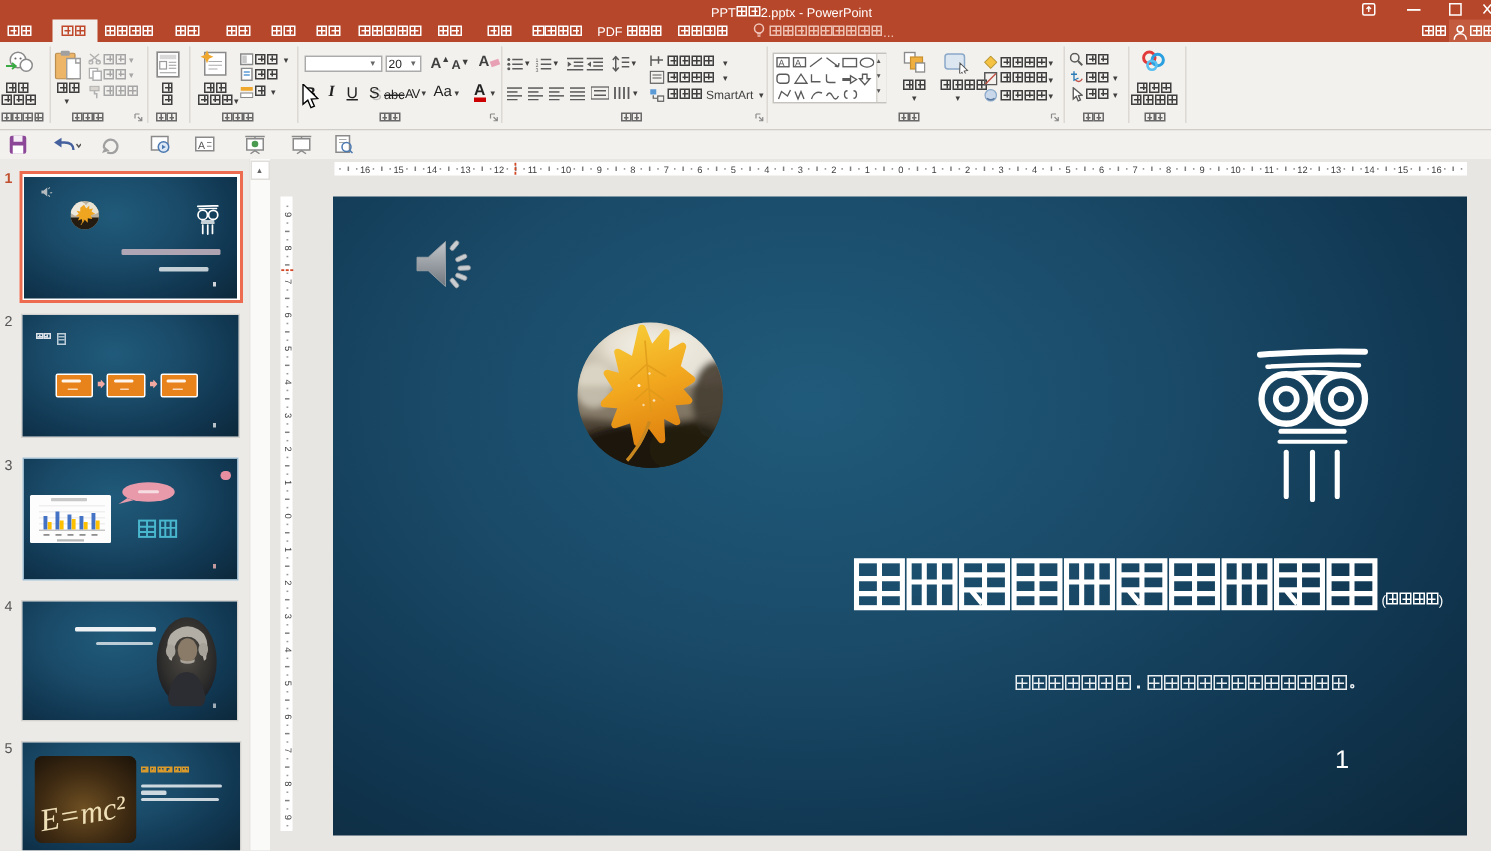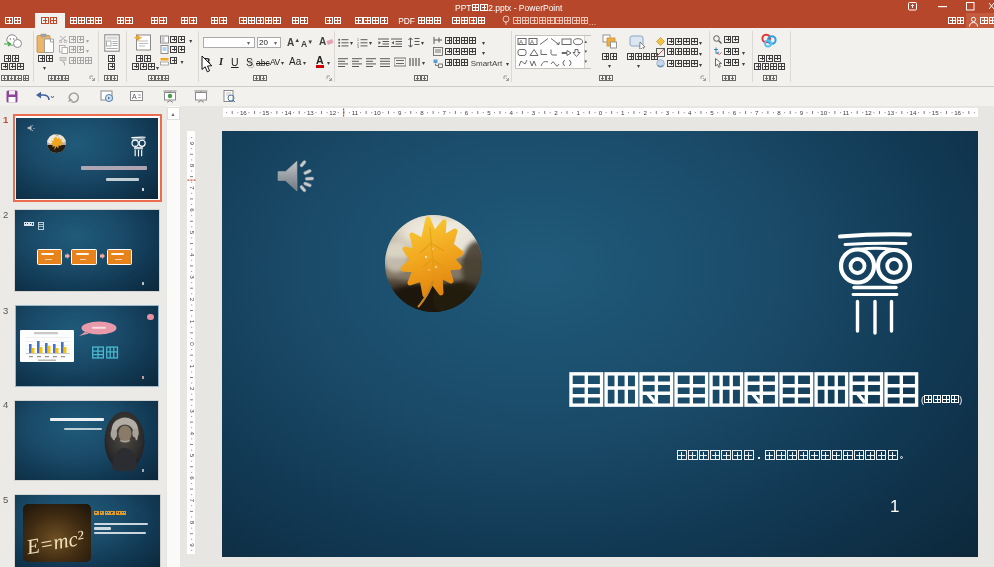--- a/index.html
+++ b/index.html
@@ -3,21 +3,21 @@
 *{margin:0;padding:0;box-sizing:border-box}
 html,body{width:994px;height:567px;overflow:hidden;font-family:"Liberation Sans",sans-serif;background:#e8e6e3;position:relative}
 .abs{position:absolute}
 .g{display:inline-block;box-sizing:border-box;border:0.085em solid;width:0.88em;height:0.88em;margin:0 0.05em;position:relative;vertical-align:middle;flex:none}
 .g::before{content:"";position:absolute;left:6%;right:6%;top:44%;height:0.085em;min-height:1px;background:currentColor}
 .g::after{content:"";position:absolute;top:5%;bottom:5%;left:44%;width:0.085em;min-width:1px;background:currentColor}
 .zh{display:inline-flex;align-items:center;white-space:nowrap;height:0.92em;line-height:0}
 </style></head>
 <body>
 <div class="abs" style="left:0px;top:0px;width:994px;height:28px;background:#b7472a;"></div>
-<div class="abs" style="left:455px;top:3px;font-size:8.5px;color:#fff;white-space:nowrap">PPT<span class="zh" style="font-size:8.5px;color:#fff;">
+<div class="abs" style="left:474px;top:3px;font-size:8.5px;color:#fff;white-space:nowrap">PPT<span class="zh" style="font-size:8.5px;color:#fff;">
       <i class="g"></i>
       <i class="g"></i>
     </span>2.pptx - PowerPoint</div>
 <svg class="abs" style="left:905px;top:1px" width="89" height="11" viewBox="0 0 89 11">
 <rect x="3.5" y="1.5" width="8" height="7.5" rx="1" fill="none" stroke="#fff" stroke-width="1"></rect>
 <path d="M7.5 7 L7.5 3.5 M6 5 l1.5-1.5 L9 5" stroke="#fff" stroke-width="0.9" fill="none"></path>
 <rect x="33" y="5" width="9" height="1.2" fill="#fff"></rect>
 <rect x="61.5" y="1.5" width="7.5" height="7.5" fill="none" stroke="#fff" stroke-width="1"></rect>
 <path d="M84 2 L89 8 M89 2 L84 8" stroke="#fff" stroke-width="1"></path>
 </svg>

